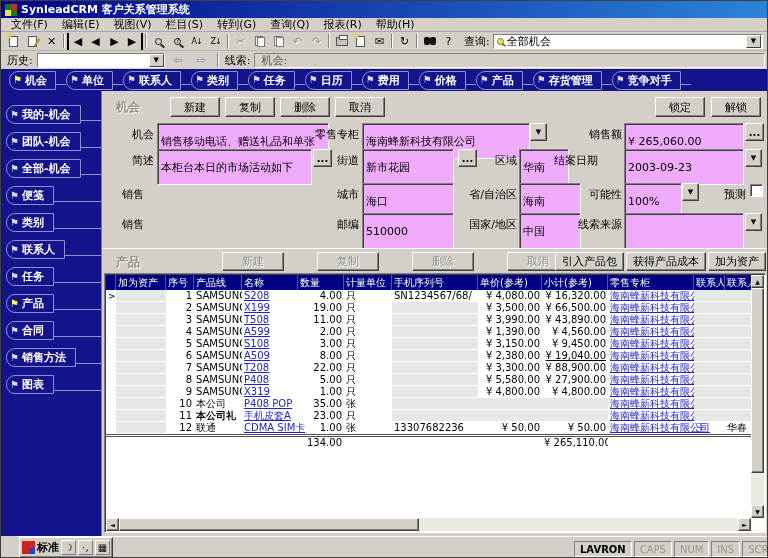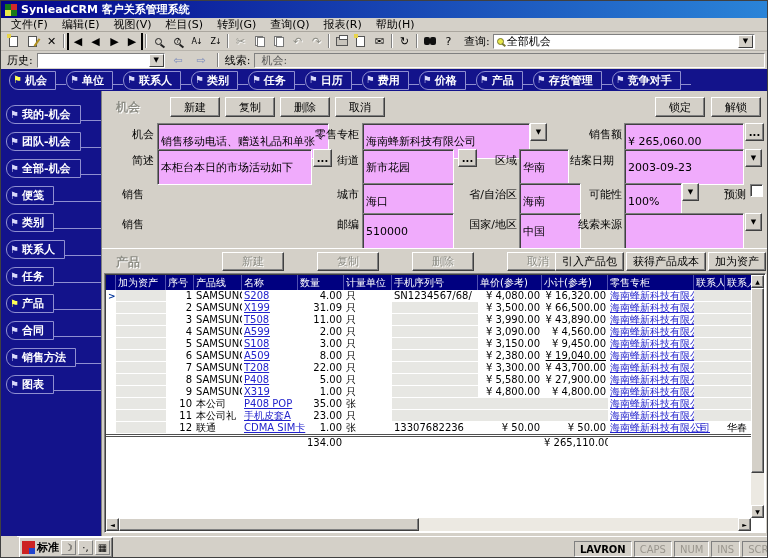--- a/index.html
+++ b/index.html
@@ -38,21 +38,21 @@
   .icon-mag.q::before{content:"?";position:absolute;left:1px;top:-2px;font-size:7px;}
   .icon-two-pages{width:10px;height:11px;position:relative;}
   .icon-two-pages::before,.icon-two-pages::after{content:"";position:absolute;width:6px;height:8px;background:#fff;border:1px solid #777;}
   .icon-two-pages::before{left:0;top:0;}
   .icon-two-pages::after{right:0;bottom:0;}
   .icon-printer{width:12px;height:9px;background:#c8c4bc;border:1px solid #555;position:relative;}
   .icon-printer::before{content:"";position:absolute;left:2px;top:-3px;width:7px;height:3px;background:#fff;border:1px solid #555;}
   .icon-binoc{width:12px;height:8px;position:relative;}
   .icon-binoc::before,.icon-binoc::after{content:"";position:absolute;top:0;width:6px;height:8px;background:#111;border-radius:2px;}
   .icon-binoc::before{left:0;} .icon-binoc::after{right:0;}
-  .query-area{display:flex;align-items:center;margin-left:6px;flex:1;gap:3px;padding-right:12px;}
+  .query-area{display:flex;align-items:center;margin-left:6px;flex:1;gap:3px;padding-right:4px;}
   .query-box{flex:1;height:15px;background:#fff;border:1px solid;border-color:#808080 #fff #fff #808080;
     display:flex;align-items:center;gap:3px;padding:0 1px 0 3px;}
   .search-dot{width:7px;height:7px;border-radius:50%;background:#e8e84a;border:1px solid #7a7a30;position:relative;flex:0 0 auto;}
   .search-dot::after{content:"";position:absolute;right:-3px;bottom:-2px;width:4px;height:1.5px;background:#7a7a30;transform:rotate(40deg);}
   .combo-arrow{width:15px;height:13px;background:#d4d0c8;border:1px solid;border-color:#fff #404040 #404040 #fff;
     display:inline-flex;align-items:center;justify-content:center;font-size:7px;flex:0 0 auto;margin-left:auto;}
   
   .toolbar2{position:absolute;left:0;top:50px;width:100%;height:18px;background:#d4d0c8;
     display:flex;align-items:center;padding-left:6px;gap:4px;}
   .hist-combo{width:128px;height:15px;background:#fff;border:1px solid;border-color:#808080 #fff #fff #808080;
@@ -385,21 +385,21 @@
     <span class="ellbtn" style="left:643px;top:32px;">...</span>
 
     <span class="field-label" style="left:0;top:62px;width:52px;">简述</span>
     <input class="input" style="left: 55px; top: 58px; width: 155px;" value="本柜台本日的市场活动如下">
     <span class="ellbtn" style="left:211px;top:58px;">...</span>
     <span class="field-label" style="left:210px;top:62px;width:47px;">街道</span>
     <input class="input" style="left: 260px; top: 58px; width: 92px;" value="新市花园">
     <span class="ellbtn" style="left:356px;top:58px;">...</span>
     <span class="field-label" style="left:385px;top:62px;width:30px;">区域</span>
     <input class="input" style="left: 417px; top: 58px; width: 50px;" value="华南">
-    <span class="field-label" style="left:468px;top:62px;width:33px;">结案日期</span>
+    <span class="field-label" style="left:452px;top:62px;width:33px;">结案日期</span>
     <input class="input" style="left: 522px; top: 58px; width: 120px;" value="2003-09-23">
     <span class="dropbtn" style="left:643px;top:58px;">▼</span>
 
     <span class="field-label" style="left:14px;top:96px;width:28px;">销售</span>
     <span class="field-label" style="left:230px;top:96px;width:27px;">城市</span>
     <input class="input" style="left: 260px; top: 92px; width: 92px;" value="海口">
     <span class="field-label" style="left:355px;top:96px;width:60px;">省/自治区</span>
     <input class="input" style="left: 417px; top: 92px; width: 62px;" value="海南">
     <span class="field-label" style="left:485px;top:96px;width:35px;">可能性</span>
     <input class="input" style="left: 522px; top: 92px; width: 58px;" value="100%">
@@ -462,21 +462,21 @@
               <span class="tc ov" style="width: 86px;"><a href="#">海南蜂新科技有限公司</a></span>
               <span class="tc gray" style="width: 31px;"></span>
               <span class="tc gray" style="width: 28px;"></span>
             </div>
             <div class="trow">
               <span class="tc" style="width: 10px;"></span>
               <span class="tc gray" style="width: 50px;"></span>
               <span class="tc r" style="width: 28px;">2</span>
               <span class="tc" style="width: 48px;">SAMSUNG</span>
               <span class="tc ov" style="width: 56px;"><a href="#">X199</a></span>
-              <span class="tc r" style="width: 46px;">31.09</span>
+              <span class="tc r" style="width: 46px;">19.00</span>
               <span class="tc" style="width: 48px;">只</span>
               <span class="tc gray" style="width: 86px;"></span>
               <span class="tc r" style="width: 64px;">¥ 3,500.00</span>
               <span class="tc r" style="width: 66px;">¥ 66,500.00</span>
               <span class="tc ov" style="width: 86px;"><a href="#">海南蜂新科技有限公司</a></span>
               <span class="tc gray" style="width: 31px;"></span>
               <span class="tc gray" style="width: 28px;"></span>
             </div>
             <div class="trow">
               <span class="tc" style="width: 10px;"></span>
@@ -495,21 +495,21 @@
             </div>
             <div class="trow">
               <span class="tc" style="width: 10px;"></span>
               <span class="tc gray" style="width: 50px;"></span>
               <span class="tc r" style="width: 28px;">4</span>
               <span class="tc" style="width: 48px;">SAMSUNG</span>
               <span class="tc ov" style="width: 56px;"><a href="#">A599</a></span>
               <span class="tc r" style="width: 46px; text-align: right;">2.00</span>
               <span class="tc" style="width: 48px;">只</span>
               <span class="tc gray" style="width: 86px;"></span>
-              <span class="tc r" style="width: 64px;">¥ 3,090.00</span>
+              <span class="tc r" style="width: 64px;">¥ 1,390.00</span>
               <span class="tc r" style="width: 66px;">¥ 4,560.00</span>
               <span class="tc ov" style="width: 86px;"><a href="#">海南蜂新科技有限公司</a></span>
               <span class="tc gray" style="width: 31px;"></span>
               <span class="tc gray" style="width: 28px;"></span>
             </div>
             <div class="trow">
               <span class="tc" style="width: 10px;"></span>
               <span class="tc gray" style="width: 50px;"></span>
               <span class="tc r" style="width: 28px;">5</span>
               <span class="tc" style="width: 48px;">SAMSUNG</span>
@@ -541,21 +541,21 @@
             <div class="trow">
               <span class="tc" style="width: 10px;"></span>
               <span class="tc gray" style="width: 50px;"></span>
               <span class="tc r" style="width: 28px;">7</span>
               <span class="tc" style="width: 48px;">SAMSUNG</span>
               <span class="tc ov" style="width: 56px;"><a href="#">T208</a></span>
               <span class="tc r" style="width: 46px;">22.00</span>
               <span class="tc" style="width: 48px;">只</span>
               <span class="tc gray" style="width: 86px;"></span>
               <span class="tc r" style="width: 64px;">¥ 3,300.00</span>
-              <span class="tc r" style="width: 66px;">¥ 43,700.00</span>
+              <span class="tc r" style="width: 66px;">¥ 88,900.00</span>
               <span class="tc ov" style="width: 86px;"><a href="#">海南蜂新科技有限公司</a></span>
               <span class="tc gray" style="width: 31px;"></span>
               <span class="tc gray" style="width: 28px;"></span>
             </div>
             <div class="trow">
               <span class="tc" style="width: 10px;"></span>
               <span class="tc gray" style="width: 50px;"></span>
               <span class="tc r" style="width: 28px;">8</span>
               <span class="tc" style="width: 48px;">SAMSUNG</span>
               <span class="tc ov" style="width: 56px;"><a href="#">P408</a></span>
@@ -595,21 +595,21 @@
               <span class="tc r gray" style="width: 64px;"></span>
               <span class="tc r gray" style="width: 66px;"></span>
               <span class="tc ov" style="width: 86px;"><a href="#">海南蜂新科技有限公司</a></span>
               <span class="tc gray" style="width: 31px;"></span>
               <span class="tc gray" style="width: 28px;"></span>
             </div>
             <div class="trow">
               <span class="tc" style="width: 10px;"></span>
               <span class="tc gray" style="width: 50px;"></span>
               <span class="tc r" style="width: 28px;">11</span>
-              <span class="tc" style="width: 48px;">本公司礼</span>
+              <span class="tc" style="width: 48px; font-weight: bold;">本公司礼</span>
               <span class="tc ov" style="width: 56px;"><a href="#">手机皮套A</a></span>
               <span class="tc r" style="width: 46px;">23.00</span>
               <span class="tc" style="width: 48px;">只</span>
               <span class="tc gray" style="width: 86px;"></span>
               <span class="tc r gray" style="width: 64px;"></span>
               <span class="tc r gray" style="width: 66px;"></span>
               <span class="tc ov" style="width: 86px;"><a href="#">海南蜂新科技有限公司</a></span>
               <span class="tc gray" style="width: 31px;"></span>
               <span class="tc gray" style="width: 28px;"></span>
             </div>

